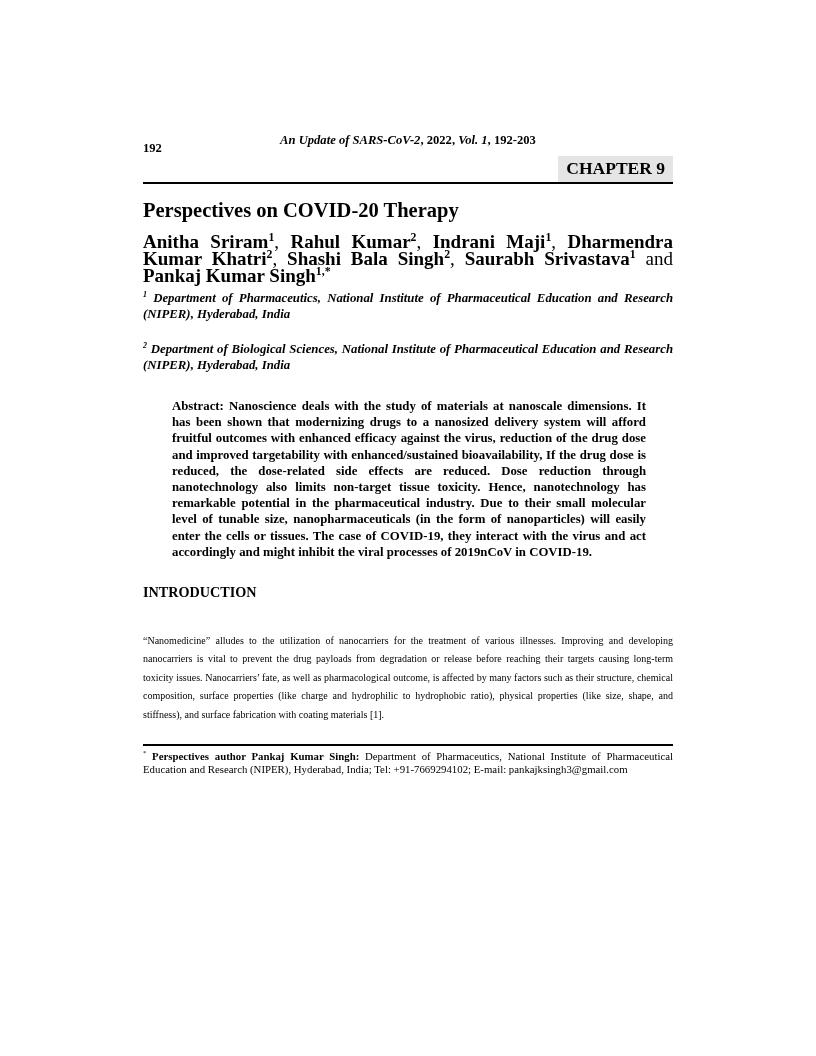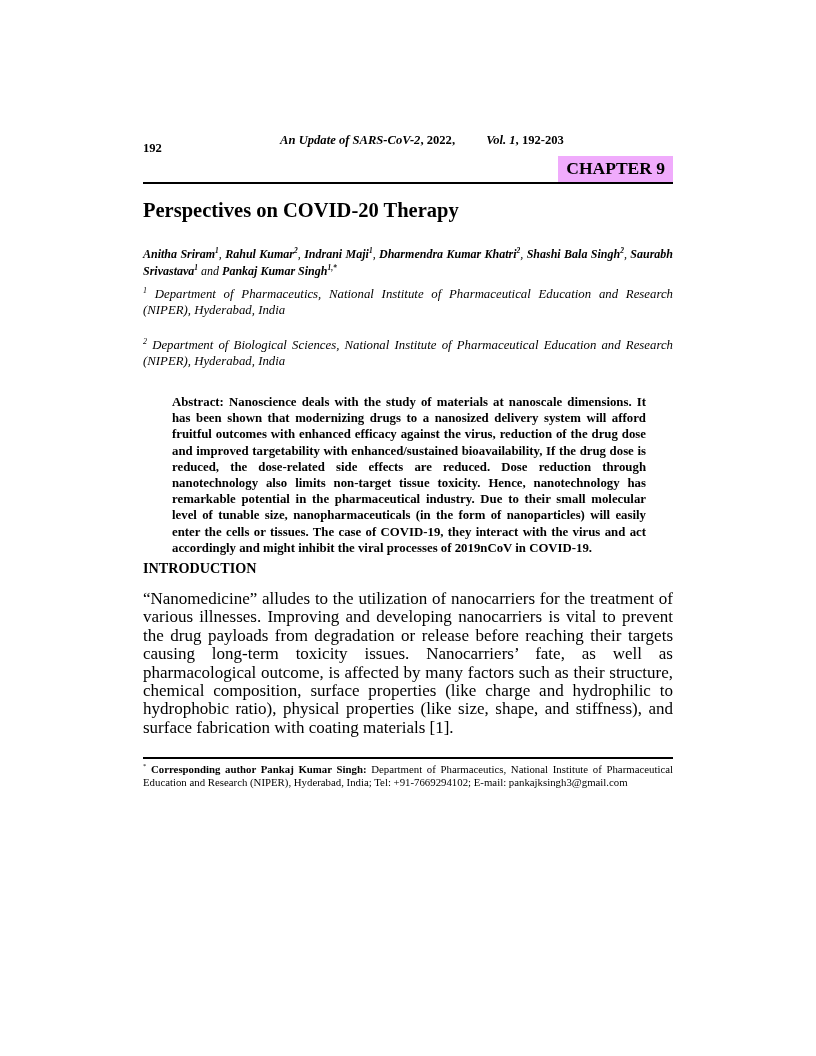--- a/index.html
+++ b/index.html
@@ -22,82 +22,82 @@
     line-height: 0;
   }
   .header-row {
     position: relative;
     height: 15px;
     font-size: 12.6px;
     font-weight: bold;
   }
   .page-num { position: absolute; left: 0; top: 8px; }
   .running-title { text-align: center; }
-  .it { font-style: italic; margin-left: 28px; }
+  .it { font-style: italic; }
   .badge-row { text-align: right; margin-top: 8px; }
   .chapter-badge {
     display: inline-block;
-    background: #f0abfc;
+    background: #e5e5e5;
     font-weight: bold;
     font-size: 17.5px;
     padding: 2px 8px 3px 8px;
     margin-left: 20px;
   }
   .rule {
     border: 0;
     border-top: 2px solid #000;
     margin: 0;
   }
   .title {
     margin-top: 13px;
     font-size: 20.5px;
     font-weight: bold;
     line-height: 27px;
   }
   .title-line1 { text-align: justify; text-align-last: justify; }
   .authors {
-    margin-top: 22px;
-    font-size: 12px;
+    margin-top: 9px;
+    font-size: 19px;
     line-height: 17px;
     text-align: justify;
-    font-style: italic;
   }
   .authors b { font-weight: bold; }
   .authors sup { font-weight: bold; }
   .author .sep { font-weight: normal; }
   .affiliation {
     margin: 0;
     font-size: 12.8px;
     font-style: italic;
     line-height: 15.5px;
     text-align: justify;
+    font-weight: bold;
   }
   .affiliation-1 { margin-top: 7px; }
   .affiliation-2 { margin-top: 20px; }
   .abstract {
     margin: 25px 27px 0 29px;
     font-size: 12.8px;
     line-height: 16.2px;
     text-align: justify;
     font-weight: bold;
   }
   .keywords {
     margin-top: 29px;
     font-size: 13.8px;
     line-height: 18.5px;
     text-align: justify;
   }
   .section-heading {
-    margin-top: 4px;
+    margin-top: 24px;
     font-size: 14.2px;
     font-weight: bold;
   }
   .body-para {
-    margin-top: 13px;
-    font-size: 17px;
+    margin-top: 31px;
+    font-size: 10px;
     line-height: 18.4px;
     text-align: justify;
   }
   .footnote-rule { margin-top: 20px; }
   .footnote {
     margin-top: 4px;
     font-size: 10.8px;
     line-height: 13px;
     text-align: justify;
   }
@@ -135,18 +135,18 @@
 
   <p class="abstract"><b>Abstract:</b><span> Nanoscience deals with the study of materials at nanoscale dimensions. It has been shown that modernizing drugs to a nanosized delivery system will afford fruitful outcomes with enhanced efficacy against the virus, reduction of the drug dose and improved targetability with enhanced/sustained bioavailability, If the drug dose is reduced, the dose-related side effects are reduced. Dose reduction through nanotechnology also limits non-target tissue toxicity. Hence, nanotechnology has remarkable potential in the pharmaceutical industry. Due to their small molecular level of tunable size, nanopharmaceuticals (in the form of nanoparticles) will easily enter the cells or tissues. The case of COVID-19, they interact with the virus and act accordingly and might inhibit the viral processes of 2019nCoV in COVID-19.</span></p>
 
 
   <div class="section-heading">INTRODUCTION</div>
 
   <p class="body-para">“Nanomedicine” alludes to the utilization of nanocarriers for the treatment of various illnesses. Improving and developing nanocarriers is vital to prevent the drug payloads from degradation or release before reaching their targets causing long-term toxicity issues. Nanocarriers’ fate, as well as pharmacological outcome, is affected by many factors such as their structure, chemical composition, surface properties (like charge and hydrophilic to hydrophobic ratio), physical properties (like size, shape, and stiffness), and surface fabrication with coating materials [1].</p>
 
   <hr class="rule footnote-rule">
 
-  <p class="footnote"><sup>*</sup><b> Corresponding author Pankaj Kumar Singh:</b><span> Department of Pharmaceutics, National Institute of Pharmaceutical Education and Research (NIPER), Hyderabad, India; Tel: +91-7669294102; E-mail: pankajksingh3@gmail.com</span></p>
+  <p class="footnote"><sup>*</sup><b> Perspectives author Pankaj Kumar Singh:</b><span> Department of Pharmaceutics, National Institute of Pharmaceutical Education and Research (NIPER), Hyderabad, India; Tel: +91-7669294102; E-mail: pankajksingh3@gmail.com</span></p>
 
   <div class="imprint">
   </div>
 
 </div>
 
 </body></html>

